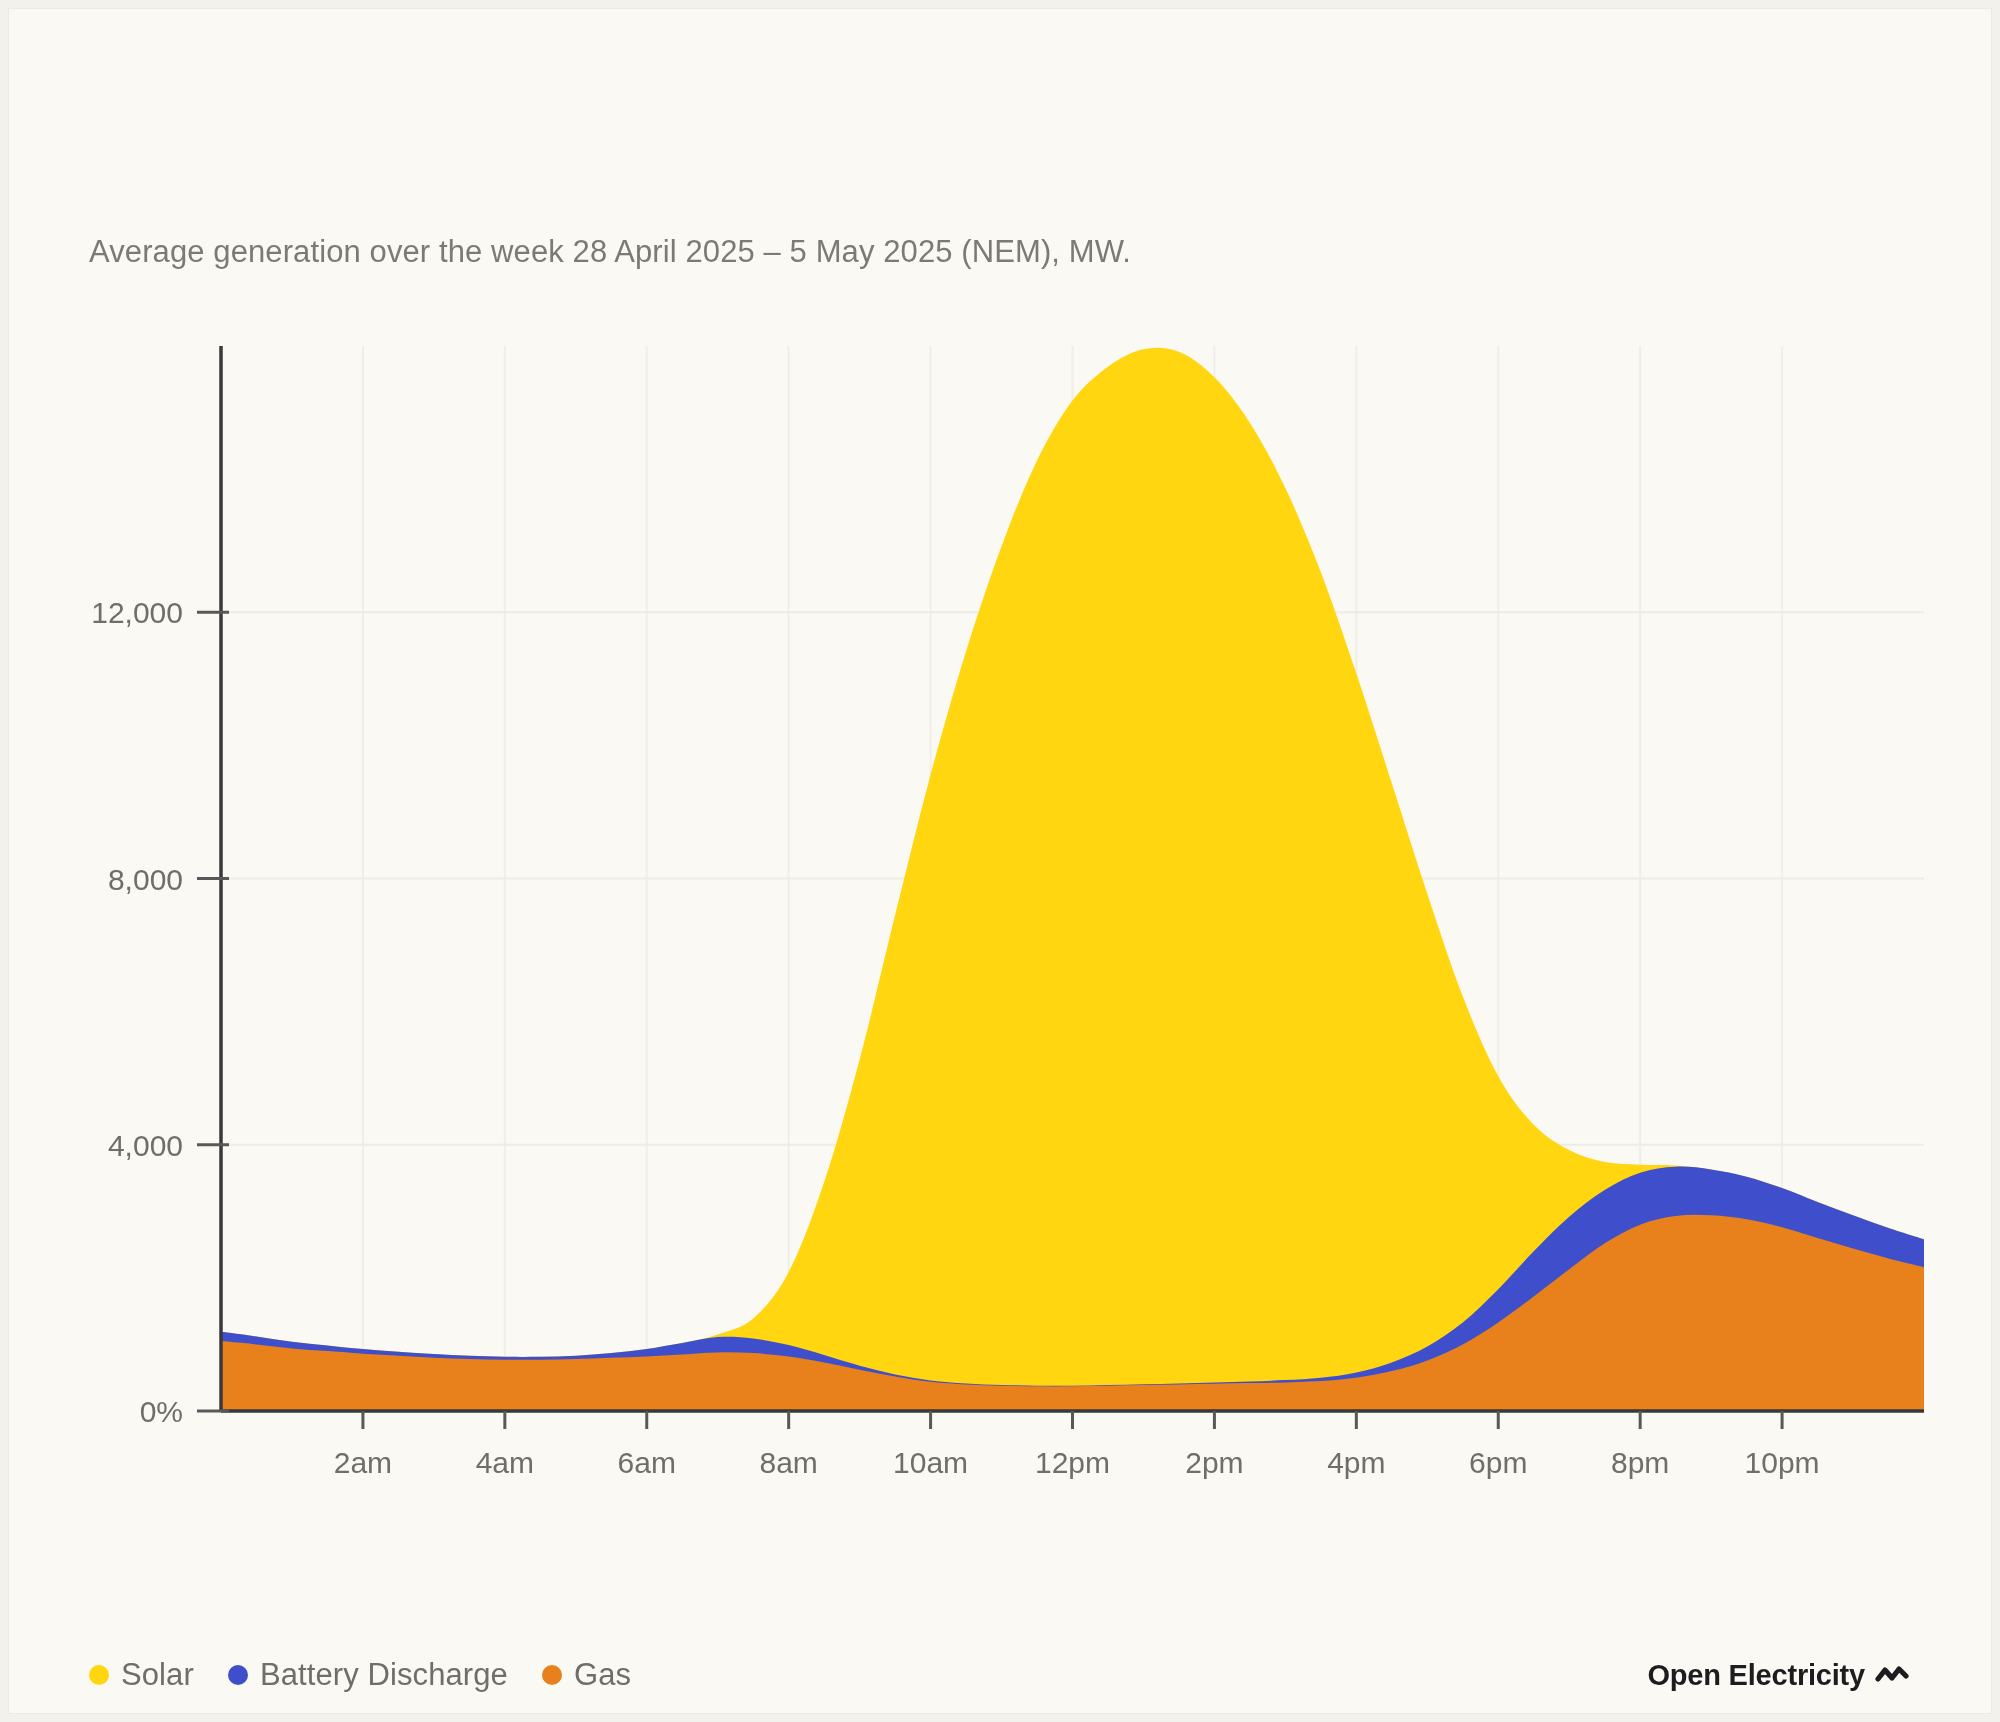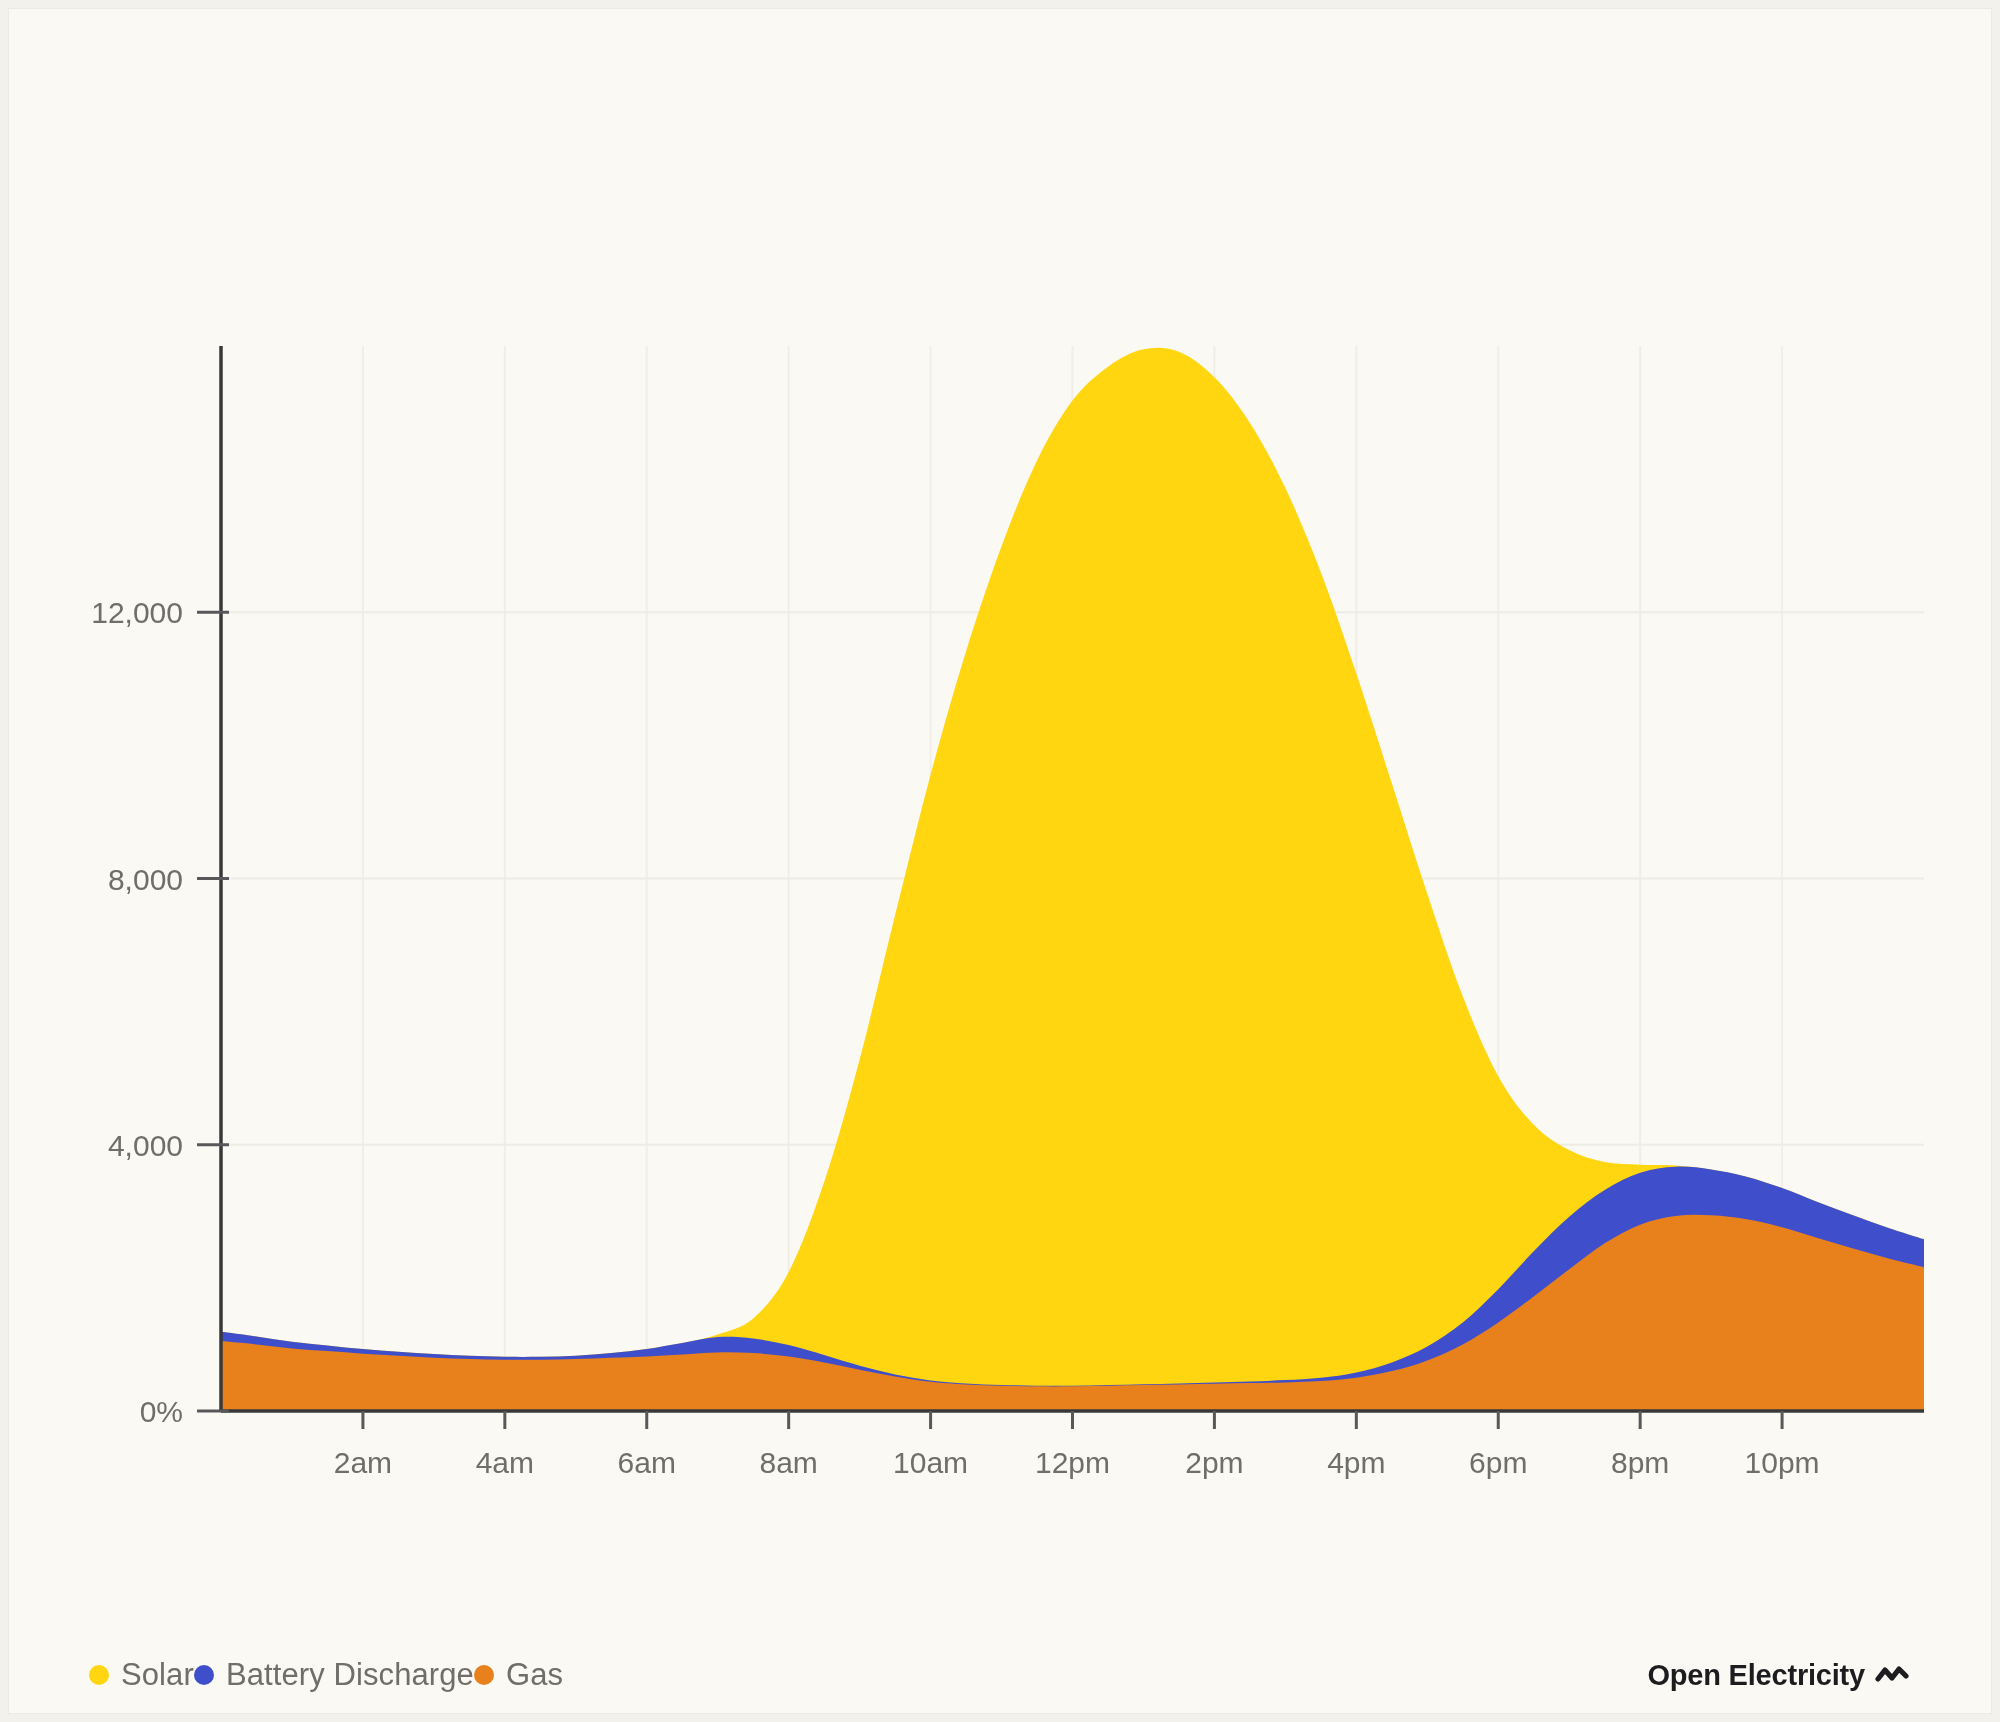--- a/index.html
+++ b/index.html
@@ -32,37 +32,38 @@
   }
   svg{display:block;}
   .ylabel{fill:#6f6e68;font-size:30px;font-family:"Liberation Sans",sans-serif;text-anchor:end;}
   .xlabel{fill:#6f6e68;font-size:30px;font-family:"Liberation Sans",sans-serif;text-anchor:middle;}
   .gridline{stroke:#eeece4;stroke-width:2;}
   .vgrid{stroke:#f0eee7;stroke-width:2;}
   .axisline{stroke:#38383a;stroke-width:3.5;}
   .tickmark{stroke:#58585a;stroke-width:3;}
   #legend{
     position:absolute;left:80px;top:1648px;
-    display:flex;align-items:center;
+    display:flex;align-items:center;gap:34px;
   }
   .legend-item{display:flex;align-items:center;gap:12px;}
   .legend-dot{width:20px;height:20px;border-radius:50%;display:block;}
   .legend-label{font-size:31px;color:#6f6e68;letter-spacing:0.1px;}
   #brand{
     position:absolute;right:82px;top:1650px;
     display:flex;align-items:center;gap:10px;
   }
   #brand-text{font-size:29px;font-weight:700;color:#1d1d20;letter-spacing:-0.2px;}
   #brand-mark{display:block;}
 </style>
 </head>
 <body>
 
 <div id="card">
 
+  <div id="subtitle">Average generation over the week 28 April 2025 – 5 May 2025 (NEM), MW.</div>
 
   <div id="plotwrap">
     <svg id="chart-svg" width="1984" height="1706" viewBox="0 0 1984 1706">
       <g id="g-vgrid">
           <line x1="353.91666666666663" y1="337" x2="353.91666666666663" y2="1402" class="vgrid"></line>
           <line x1="495.8333333333333" y1="337" x2="495.8333333333333" y2="1402" class="vgrid"></line>
           <line x1="637.75" y1="337" x2="637.75" y2="1402" class="vgrid"></line>
           <line x1="779.6666666666666" y1="337" x2="779.6666666666666" y2="1402" class="vgrid"></line>
           <line x1="921.5833333333334" y1="337" x2="921.5833333333334" y2="1402" class="vgrid"></line>
           <line x1="1063.5" y1="337" x2="1063.5" y2="1402" class="vgrid"></line>

